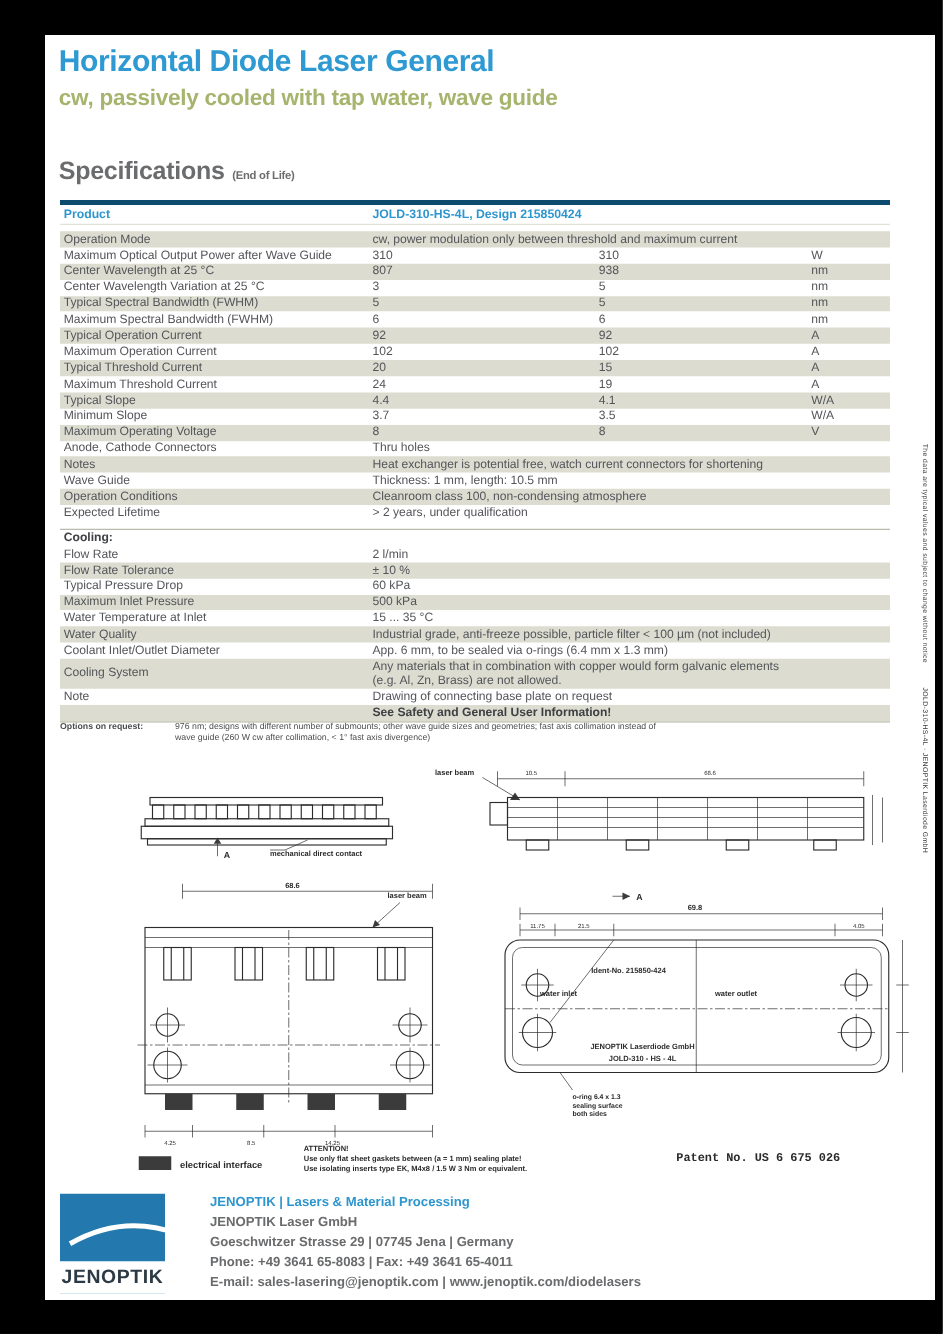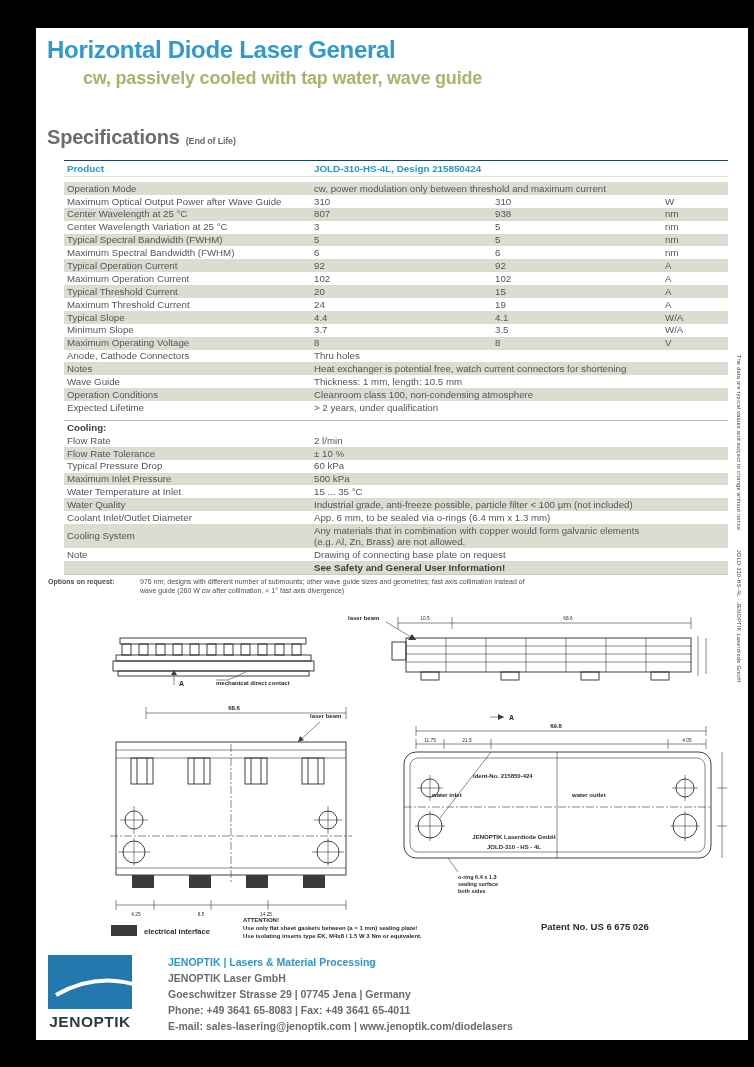--- a/index.html
+++ b/index.html
@@ -2,25 +2,25 @@
 <html><head>
 <meta charset="utf-8">
 <style>
   html,body{margin:0;padding:0;background:#000;}
   .stage{position:relative;width:754px;height:1067px;background:#000;overflow:hidden;
          font-family:"Liberation Sans",sans-serif;}
   .page{position:absolute;left:36px;top:28px;width:712px;height:1012px;background:#fff;}
   .abs{position:absolute;}
 
   .doc-title{left:11px;top:8px;font-size:24px;font-weight:bold;color:#2f9ad2;letter-spacing:-.3px;}
-  .doc-subtitle{left:11px;top:40px;font-size:18px;font-weight:bold;color:#a6b46d;letter-spacing:-.2px;margin-left:36px;}
+  .doc-subtitle{left:11px;top:40px;font-size:18px;font-weight:bold;color:#a6b46d;letter-spacing:-.2px;}
   .section-heading{left:11px;top:98px;font-size:20px;font-weight:bold;color:#6b6c6e;letter-spacing:-.2px;}
   .section-note{font-size:9px;font-weight:bold;color:#6b6c6e;margin-left:6px;}
 
-  .spec-table{left:12px;top:132px;width:664px;border-top:1px solid #0c4a6e;margin-left:16px;}
+  .spec-table{left:12px;top:132px;width:664px;border-top:4px solid #0c4a6e;}
   .thead{display:grid;grid-template-columns:247px 417px;min-height:15px;align-items:center;
          border-bottom:1px solid #e2e3d6;margin-bottom:5px;}
   .thead div{font-size:9.8px;font-weight:bold;color:#2e96ce;padding-left:3px;}
   .trow{display:grid;grid-template-columns:247px 181px 170px 66px;min-height:12.9px;align-items:center;}
   .trow.shade{background:#dcddd0;}
   .trow div{font-size:9.7px;color:#54555a;line-height:11.5px;padding:.5px 2px .5px 3px;white-space:pre-line;}
   .trow .c-span{grid-column:2 / 5;}
   .trow.sect{border-top:1px solid #b9baab;margin-top:6px;background:#fff;}
   .trow.sect div{font-weight:bold;color:#3f4044;}
   .trow .bold{font-weight:bold;color:#3f4044;}
@@ -34,21 +34,21 @@
   svg .cl{stroke:#2b2b2b;stroke-width:.55;fill:none;stroke-dasharray:8 2 2 2;}
   svg .fill{fill:#3b3b3c;stroke:none;}
   svg text{font-family:"Liberation Sans",sans-serif;fill:#2b2b2b;}
   .t7{font-size:7px;font-weight:bold;} .t6{font-size:6px;font-weight:bold;}
   .t55{font-size:5.5px;font-weight:bold;} .t48{font-size:4.8px;}
   .mid{text-anchor:middle;}
 
   .legend-swatch{left:75px;top:897px;width:26px;height:11px;background:#3b3b3c;}
   .legend-label{left:108px;top:899px;font-size:7.5px;font-weight:bold;color:#2b2b2b;}
   .attention{left:207px;top:888px;font-size:6px;font-weight:bold;color:#2b2b2b;line-height:8px;}
-  .patent{left:505px;top:893px;font-size:9.5px;font-weight:bold;color:#2b2b2b;}
+  .patent{left:505px;top:893px;font-size:9.5px;font-weight:bold;color:#2b2b2b;font-family:Liberation Mono, monospace;}
 
   .sidebar-note{right:6px;font-size:5.5px;color:#3a3a3a;writing-mode:vertical-rl;letter-spacing:.3px;}
 
   .logo{left:12px;top:927px;width:84px;height:80px;background:#2378ad;}
   .logo .band{position:absolute;left:0;bottom:0;width:100%;height:26px;background:#fff;
               display:flex;align-items:center;justify-content:center;}
   .logo .band span{font-size:15.5px;font-weight:bold;color:#2c3a45;letter-spacing:.5px;}
   .footer-text{left:124px;top:926px;line-height:16px;margin-left:8px;}
   .footer-text .f-blue{font-size:10.5px;font-weight:bold;color:#2e96ce;}
   .footer-text .f-gray{font-size:10.5px;font-weight:bold;color:#6a6b6d;}

